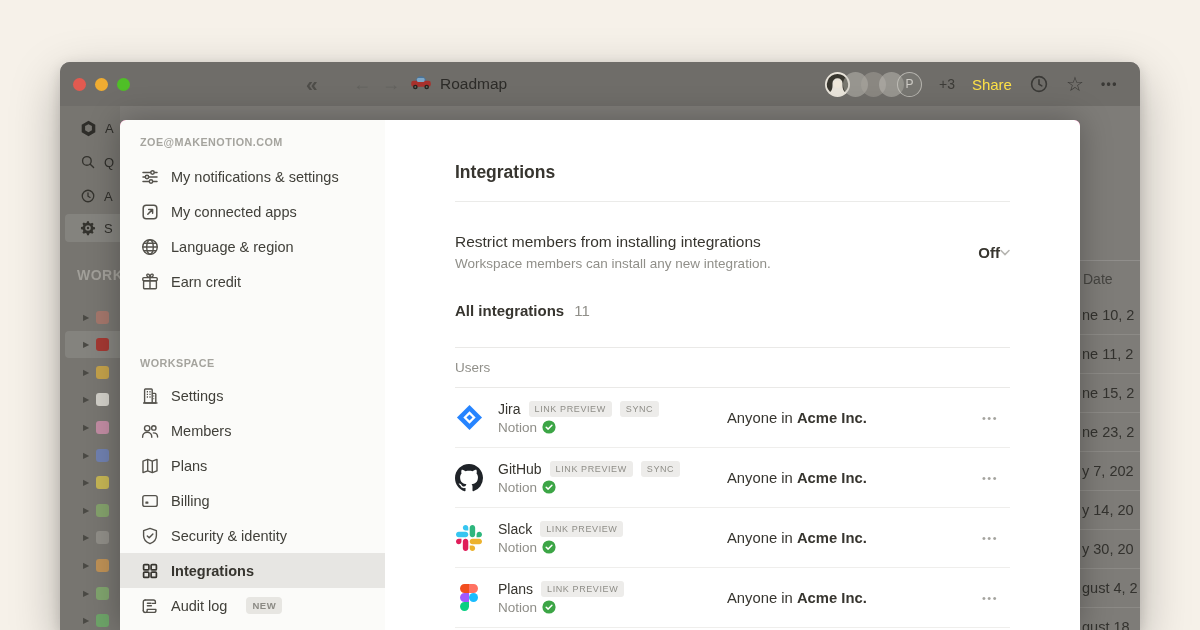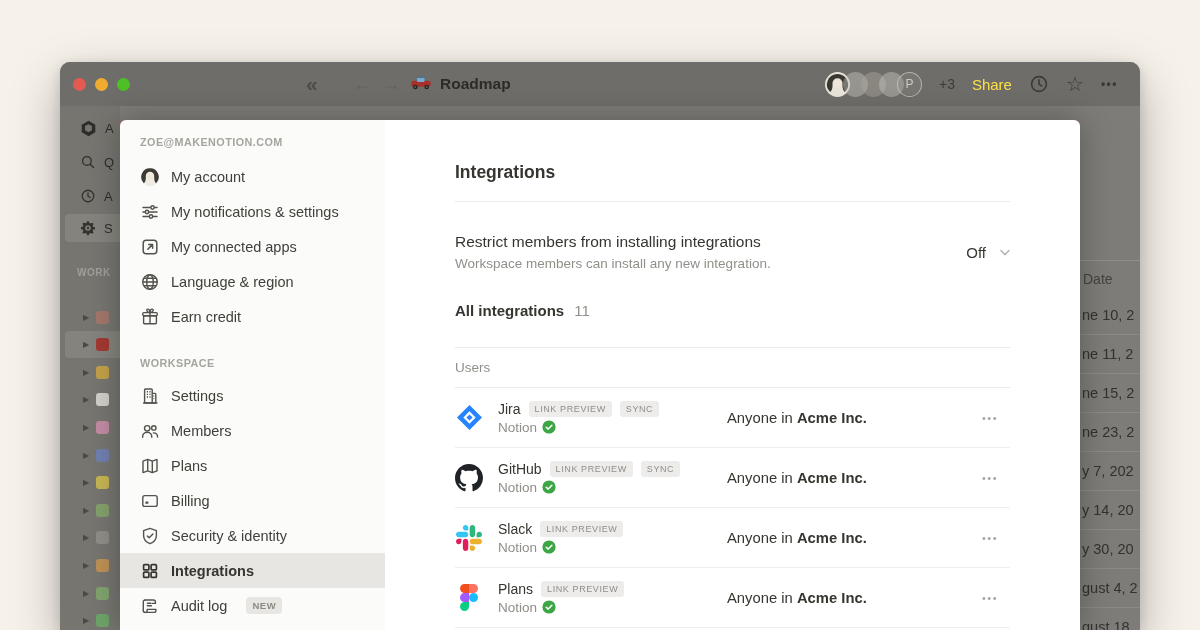--- a/index.html
+++ b/index.html
@@ -14,41 +14,41 @@
   
   .titlebar{position:absolute;left:0;top:0;right:0;height:44px;background:#6f6d69;display:flex;align-items:center;}
   .lights{position:absolute;left:13px;top:0;height:44px;display:flex;align-items:center;gap:9px;}
   .light{width:13px;height:13px;border-radius:50%;border:none;padding:0;cursor:default;}
   .l-red{background:#e25a50;} .l-yellow{background:#efac31;} .l-green{background:#4fbf27;}
   .tb-collapse{position:absolute;left:240px;top:0;height:44px;display:flex;align-items:center;
     font-size:21px;color:#4e4d49;font-weight:700;letter-spacing:-2px;background:none;border:none;}
   .tb-nav{position:absolute;left:293px;top:0;height:44px;display:flex;align-items:center;gap:11px;}
   .tb-arrow{font-size:18px;color:#63625e;background:none;border:none;padding:0;line-height:1;}
   .tb-doc{position:absolute;left:350px;top:0;height:44px;display:flex;align-items:center;gap:8px;}
-  .tb-title{font-size:15.5px;color:#2c2b28;font-weight:700;}
+  .tb-title{font-size:15.5px;color:#2c2b28;font-weight:400;}
   .tb-right{position:absolute;right:0;top:0;height:44px;display:flex;align-items:center;gap:17px;padding-right:22px;}
   .avatars{display:flex;align-items:center;}
   .av{width:25px;height:25px;border-radius:50%;box-sizing:border-box;display:flex;align-items:center;justify-content:center;}
   .av + .av{margin-left:-7px;}
   .av-fade{background:rgba(200,197,190,.45);}
   .av-fade2{background:rgba(170,167,160,.45);}
   .av-init{border:1.5px solid rgba(215,213,206,.65);color:#ceccc6;font-size:12px;background:rgba(140,138,134,.3);}
   .tb-plus{font-size:14px;color:#3c3b37;font-weight:500;}
   .tb-share{font-size:15px;color:#fde047;font-weight:500;background:none;border:none;padding:0;}
   .tb-iconbtn{background:none;border:none;padding:0;display:flex;align-items:center;color:#3a3936;}
   .tb-star{font-size:20px;color:#3a3936;line-height:1;}
   .tb-more{font-size:12px;color:#3a3936;letter-spacing:1.5px;font-weight:700;}
 
   
   .content{position:absolute;left:0;top:44px;right:0;bottom:0;background:#7e7c78;}
   .bg-left{position:absolute;left:0;top:0;width:60px;bottom:0;background:#777570;overflow:hidden;}
   .bgl-row{position:absolute;left:0;width:70px;height:28px;display:flex;align-items:center;gap:8px;padding-left:20px;box-sizing:border-box;}
   .bgl-letter{font-size:13px;color:#2f2e2a;font-weight:500;}
   .bgl-hl{position:absolute;left:5px;width:60px;height:28px;border-radius:4px;background:rgba(255,255,255,.10);}
-  .bg-worklabel{position:absolute;left:17px;top:161px;font-size:10px;font-weight:700;letter-spacing:.5px;color:#a19f99;}
+  .bg-worklabel{position:absolute;left:17px;top:161px;font-size:14px;font-weight:700;letter-spacing:.5px;color:#a19f99;}
   .bgl-page{position:absolute;left:0;width:70px;height:28px;display:flex;align-items:center;padding-left:23px;box-sizing:border-box;gap:7px;}
   .tri{font-size:8px;color:#4a4944;}
   .blob{width:13px;height:13px;border-radius:3px;flex:none;}
 
   .bg-right{position:absolute;right:0;top:0;width:60px;bottom:0;overflow:hidden;text-align:center;}
   .bgr-line{position:absolute;left:0;width:60px;height:0;border-top:1px solid rgba(255,255,255,.14);}
   .bgr-date-h{position:absolute;left:3px;top:165px;font-size:14px;color:#454440;}
   .bgr-row{position:absolute;left:0;width:120px;height:39px;display:flex;align-items:center;padding-left:2px;box-sizing:border-box;
     font-size:14.5px;color:#33322e;white-space:nowrap;border-bottom:1px solid rgba(255,255,255,.11);}
 
@@ -68,21 +68,21 @@
   .micon{width:20px;height:20px;flex:none;display:flex;align-items:center;justify-content:center;}
   .new-badge{font-size:9.5px;font-weight:600;letter-spacing:.5px;color:#8b8a84;background:#e7e6e2;
     border-radius:4px;padding:3px 6px;margin-left:8px;}
 
   .mmain{flex:1;position:relative;background:#fff;}
   .mm-title{position:absolute;left:70px;top:42px;font-size:17.5px;font-weight:700;color:#37352f;margin:0;}
   .mm-div1{position:absolute;left:70px;right:70px;top:81px;border-top:1px solid #ebebe9;}
   .restrict{position:absolute;left:70px;right:70px;top:108px;height:48px;display:flex;align-items:center;justify-content:space-between;}
   .restrict-title{font-size:15.5px;color:#37352f;line-height:22px;}
   .restrict-desc{font-size:13.5px;color:#908f89;line-height:21px;}
-  .off-select{display:flex;align-items:center;gap:14px;background:none;border:none;padding:0;cursor:pointer;}
+  .off-select{display:flex;align-items:center;gap:0;background:none;border:none;padding:0;cursor:pointer;font-weight:bold;}
   .off-select .off-val{font-size:15px;color:#37352f;}
   .allint{position:absolute;left:70px;top:182px;font-size:15px;font-weight:700;color:#37352f;}
   .allint .cnt{font-weight:400;color:#908f89;margin-left:10px;}
 
   .table{position:absolute;left:70px;right:70px;top:227px;}
   .thead{height:39px;display:flex;align-items:center;border-top:1px solid #eae9e7;border-bottom:1px solid #eae9e7;}
   .th{font-size:13.5px;color:#908f89;}
   .th-int{width:272px;flex:none;}
   .trow{height:59px;display:flex;align-items:center;border-bottom:1px solid #efeeec;}
   .t-int{width:272px;flex:none;display:flex;align-items:center;gap:15px;}
@@ -255,30 +255,20 @@
       </div>
 
       <div class="modal">
 
         <aside class="msb">
           <div class="msb-email">ZOE@MAKENOTION.COM</div>
 
           <div class="msb-list list-acct">
             <div class="msb-item">
               <span class="micon">
-                <svg width="20" height="20" viewBox="0 0 20 20">
-                    <circle cx="10" cy="10" r="9.2" fill="#f0ece4"></circle>
-                    <path fill="#3c3a33" d="M10 1.2 a8.8 8.8 0 0 0 -6.2 15 c1.5 -1.1 2 -3.2 2 -5.2 l0 -2.1 a4.2 4.2 0 0 1 8.4 0 l0 2.1 c0 2 .5 4.1 2 5.2 A8.8 8.8 0 0 0 10 1.2 z"></path>
-                    <circle cx="10" cy="9.7" r="3.2" fill="#efe7d9"></circle>
-                  </svg>
-              </span>
-              <span class="lbl">My account</span>
-            </div>
-            <div class="msb-item">
-              <span class="micon">
                 <svg width="20" height="20" viewBox="0 0 20 20" fill="none" stroke="#54524c" stroke-width="1.5" stroke-linecap="round">
                     <path d="M3 5.5 H17 M3 10 H17 M3 14.5 H17"></path>
                     <circle cx="12.5" cy="5.5" r="1.7" fill="#fbfbf9"></circle>
                     <circle cx="7" cy="10" r="1.7" fill="#fbfbf9"></circle>
                     <circle cx="11" cy="14.5" r="1.7" fill="#fbfbf9"></circle>
                   </svg>
               </span>
               <span class="lbl">My notifications &amp; settings</span>
             </div>
             <div class="msb-item">

